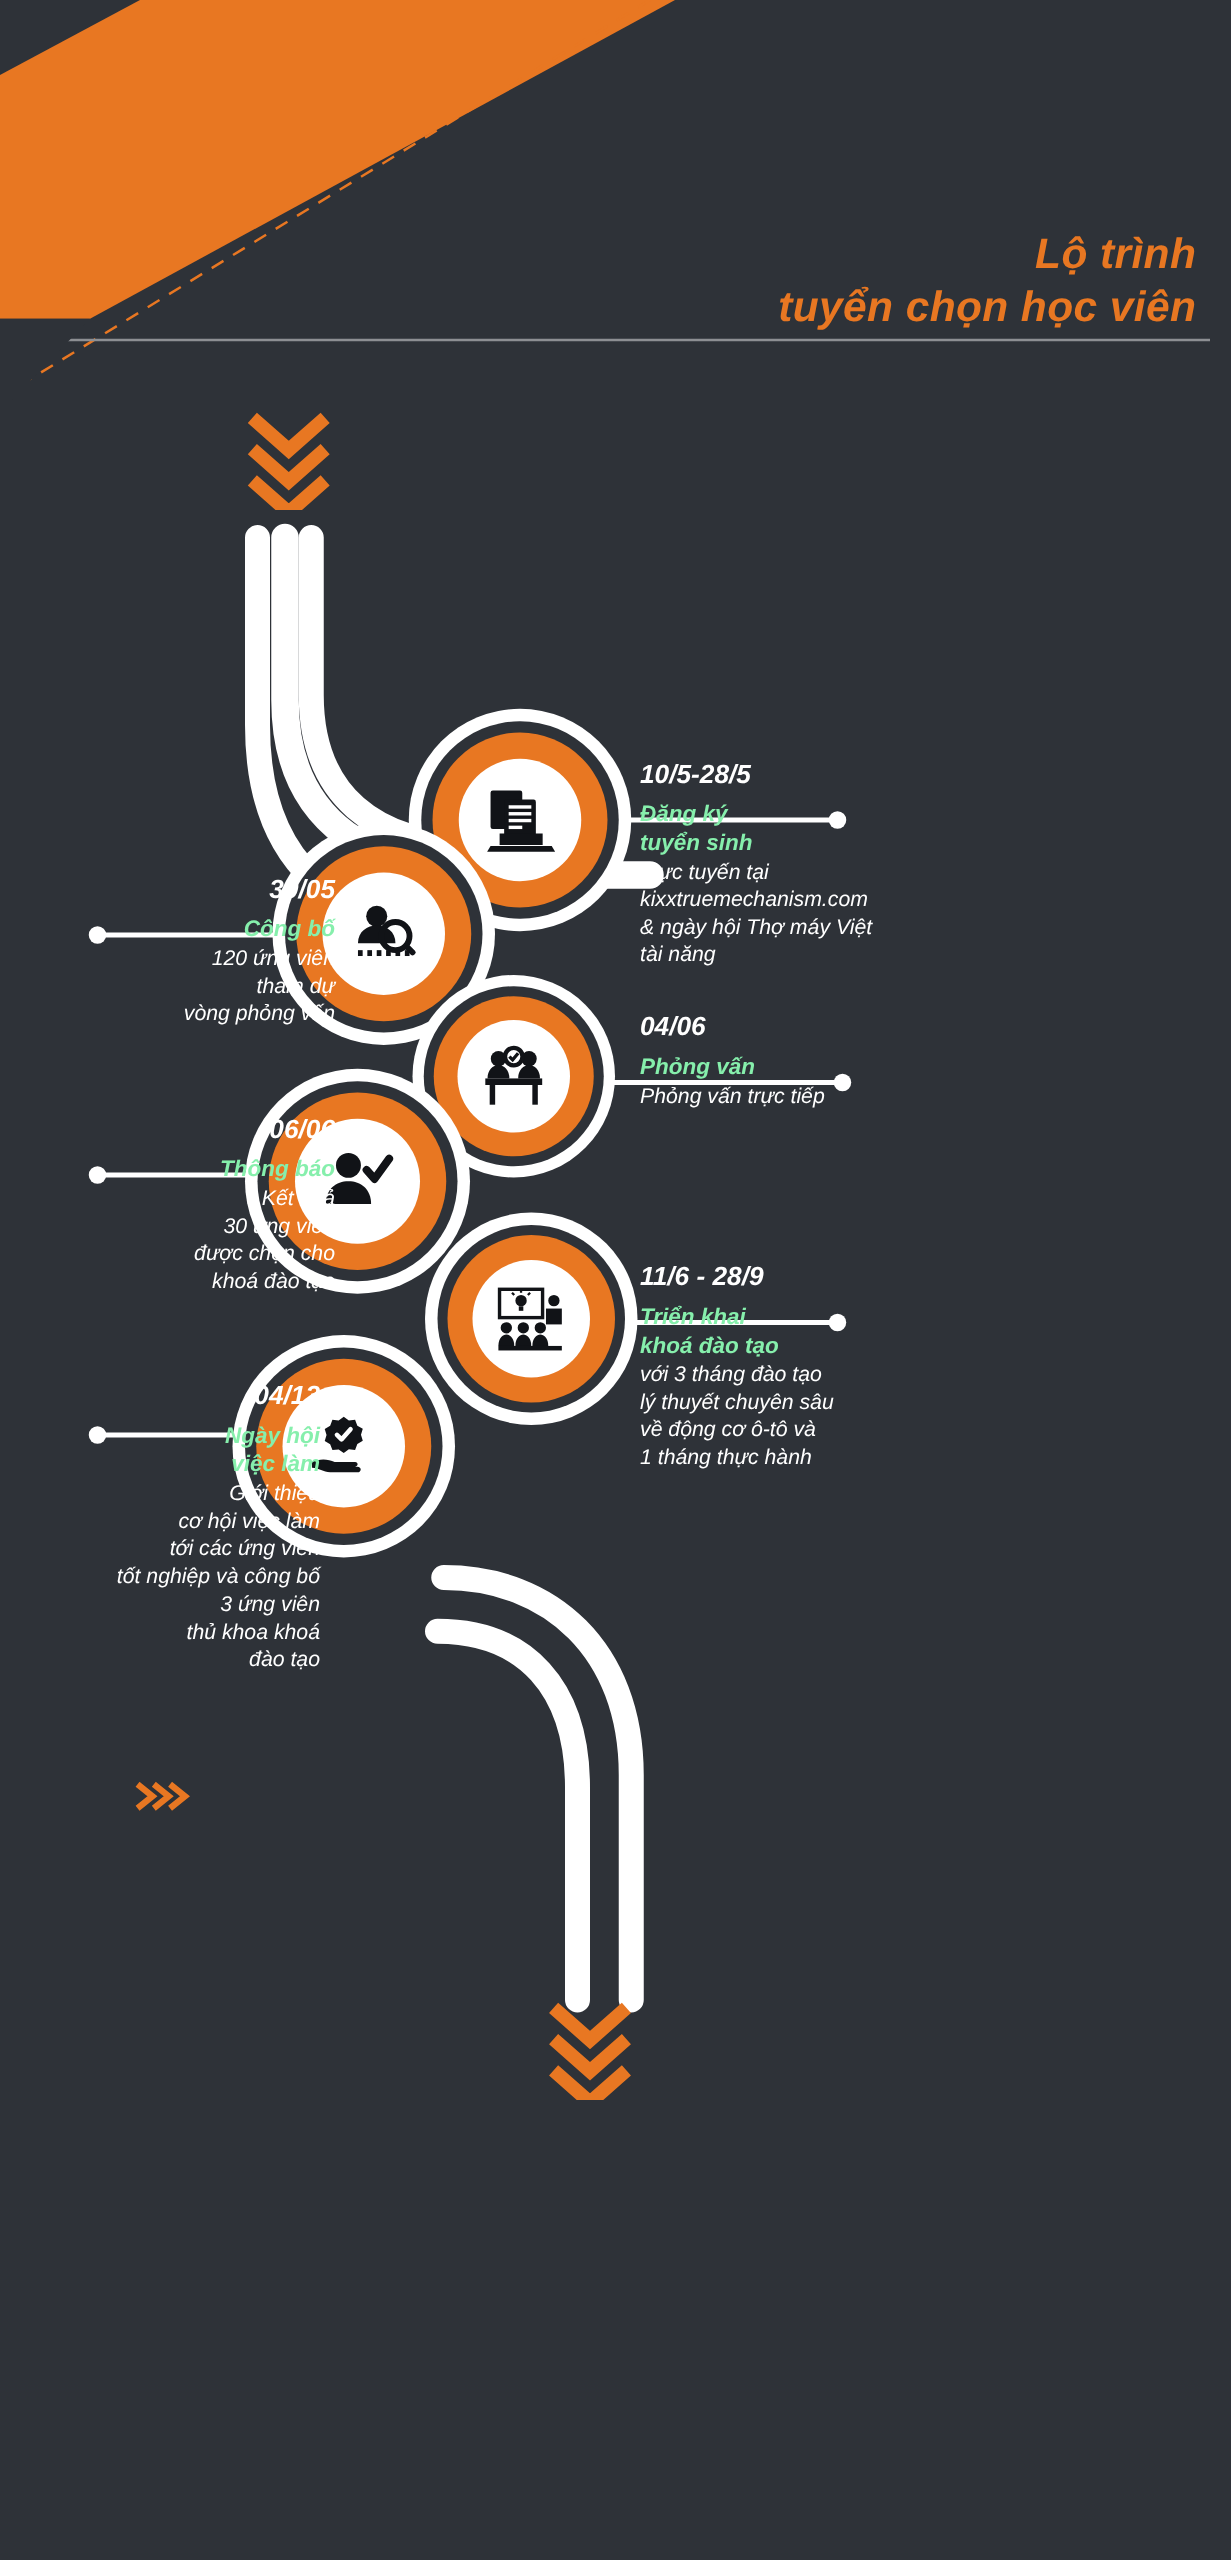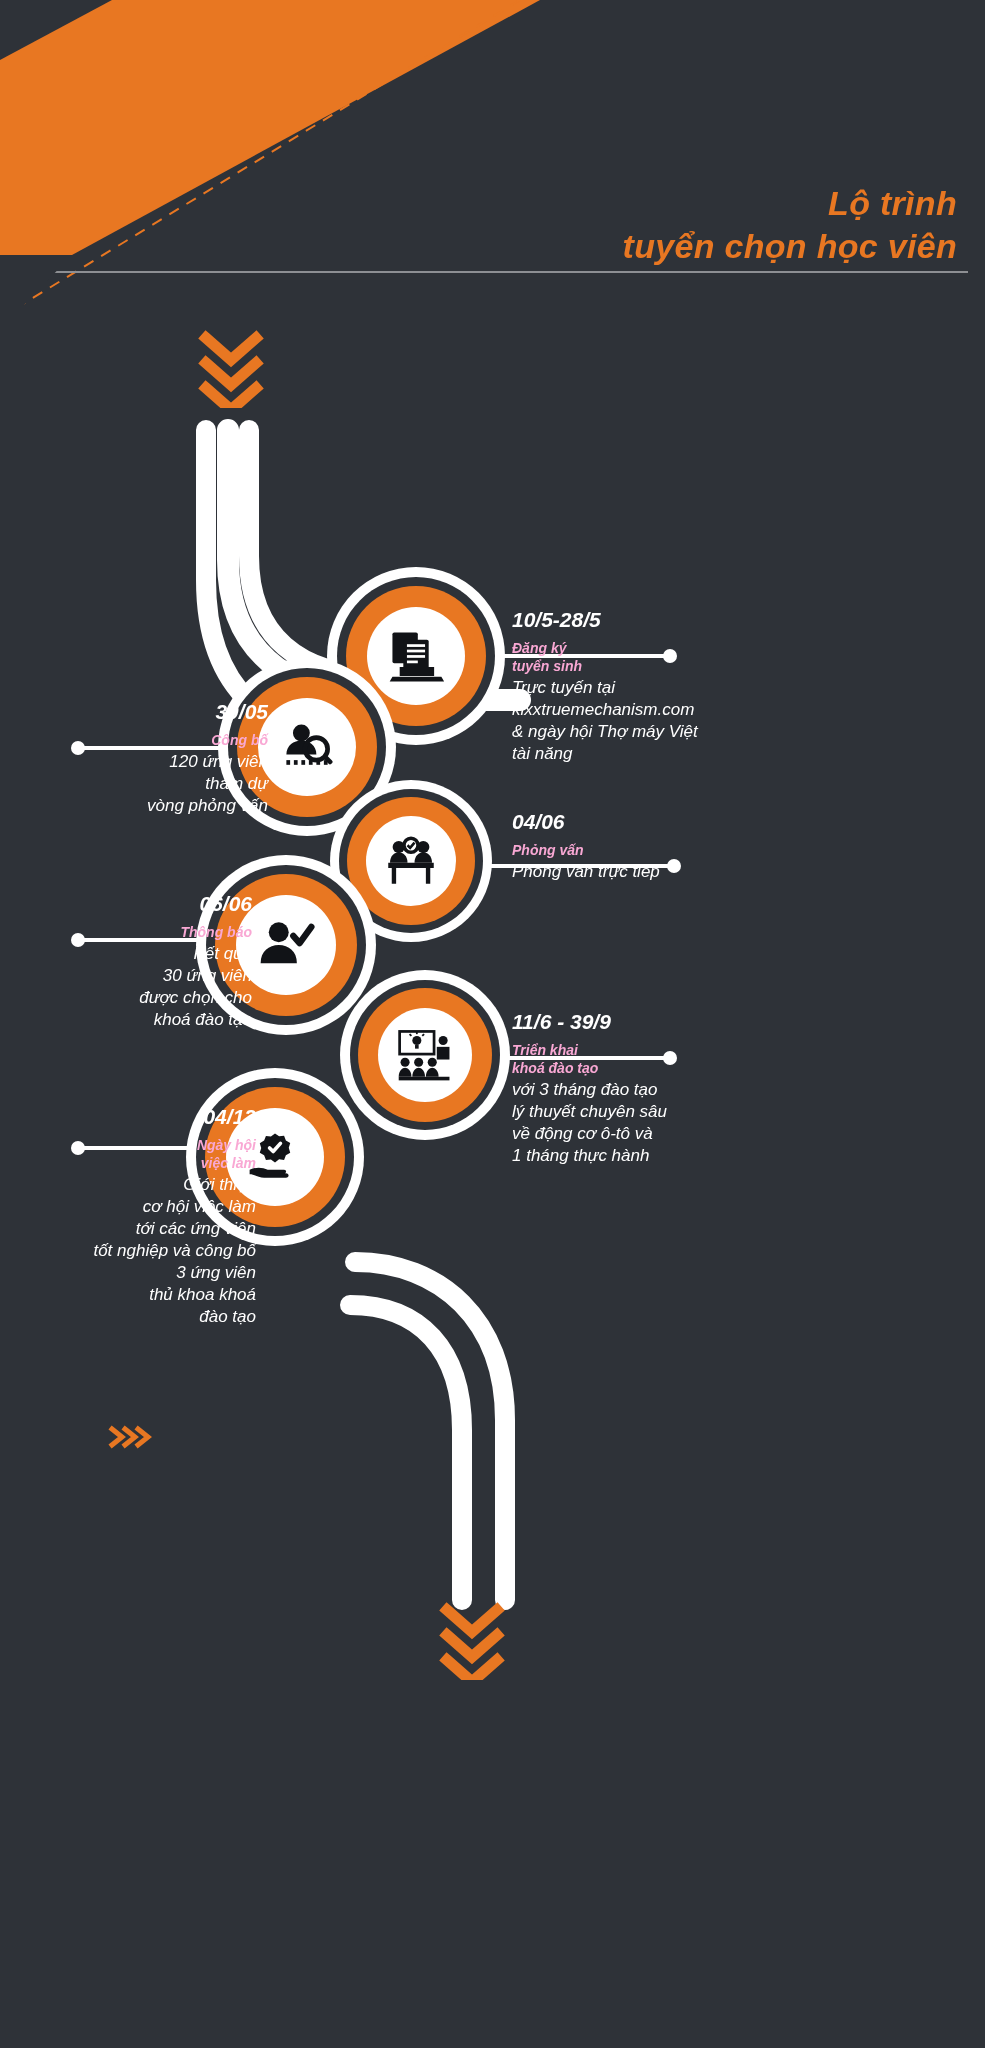--- a/index.html
+++ b/index.html
@@ -43,22 +43,22 @@
   .node .core svg{display:block;}
   
   .tblock{position:absolute;}
   .tblock.right{text-align:left;}
   .tblock.left{text-align:right;}
   .date{
     color:#ffffff;font-style:italic;font-weight:bold;
     font-size:21px;line-height:1.1;white-space:nowrap;
   }
   .head{
-    color:#f9a8d4;font-style:italic;font-weight:bold;
-    font-size:14px;line-height:1.28;margin-top:9px;
+    color:#86efac;font-style:italic;font-weight:bold;
+    font-size:18px;line-height:1.28;margin-top:9px;
   }
   .body{
     color:#ffffff;font-style:italic;font-weight:normal;
     font-size:17px;line-height:1.3;margin-top:1px;
   }
   
   .chev{position:absolute;}
   .smallchev{position:absolute;}
 </style>
 </head>
@@ -268,21 +268,21 @@
               <circle cx="24" cy="18" r="11"></circle>
               <path d="M4 52 c0-13 9-20 20-20 s20 7 20 20 z"></path>
               <polyline points="40,22 47,30 60,12" fill="none" stroke="#111317" stroke-width="7" stroke-linecap="round" stroke-linejoin="round"></polyline>
             </g>
           </svg>
         </div>
       </div>
     </div>
   </div>
 
-  <div class="tblock left" style="left:14px;top:892px;width:238px;">
+  <div class="tblock left" style="left:30px;top:892px;width:238px;">
     <div class="date">06/06</div>
     <div class="head">Thông báo</div>
     <div class="body">
       <span>Kết quả</span><br>
       <span>30 ứng viên</span><br>
       <span>được chọn cho</span><br>
       <span>khoá đào tạo</span>
     </div>
   </div>
 
@@ -308,21 +308,21 @@
               <path d="M33 56 c0-7 4-10 7-10 s7 3 7 10 z"></path>
               <rect x="3" y="56" width="56" height="4"></rect>
             </g>
           </svg>
         </div>
       </div>
     </div>
   </div>
 
   <div class="tblock right" style="left:512px;top:1010px;width:300px;">
-    <div class="date">11/6 - 39/9</div>
+    <div class="date">11/6 - 28/9</div>
     <div class="head">
       <span>Triển khai</span><br>
       <span>khoá đào tạo</span>
     </div>
     <div class="body">
       <span>với 3 tháng đào tạo</span><br>
       <span>lý thuyết chuyên sâu</span><br>
       <span>về động cơ ô-tô và</span><br>
       <span>1 tháng thực hành</span>
     </div>

